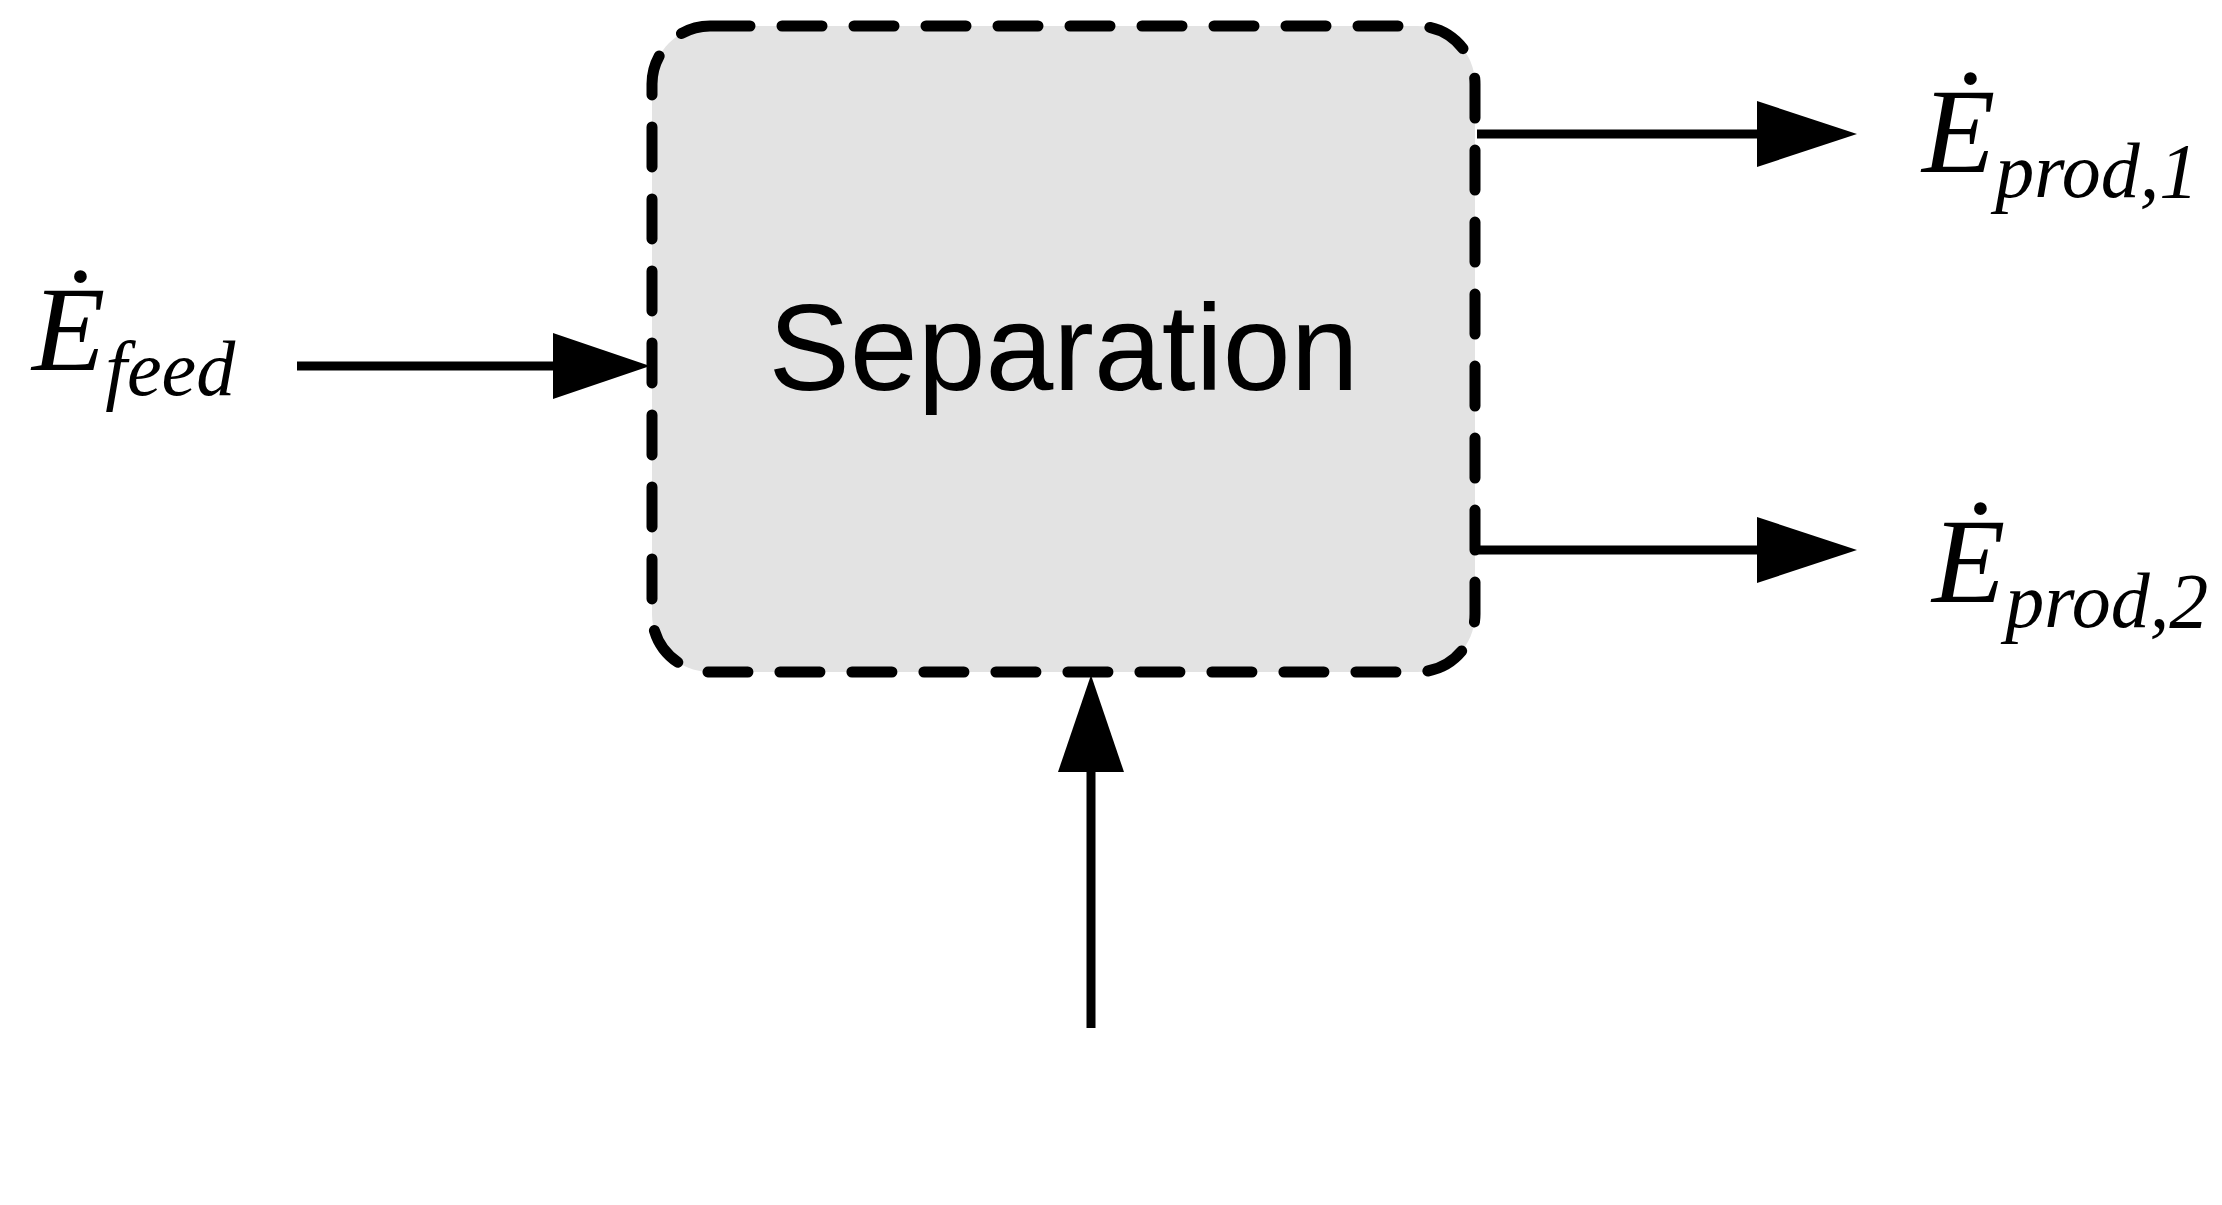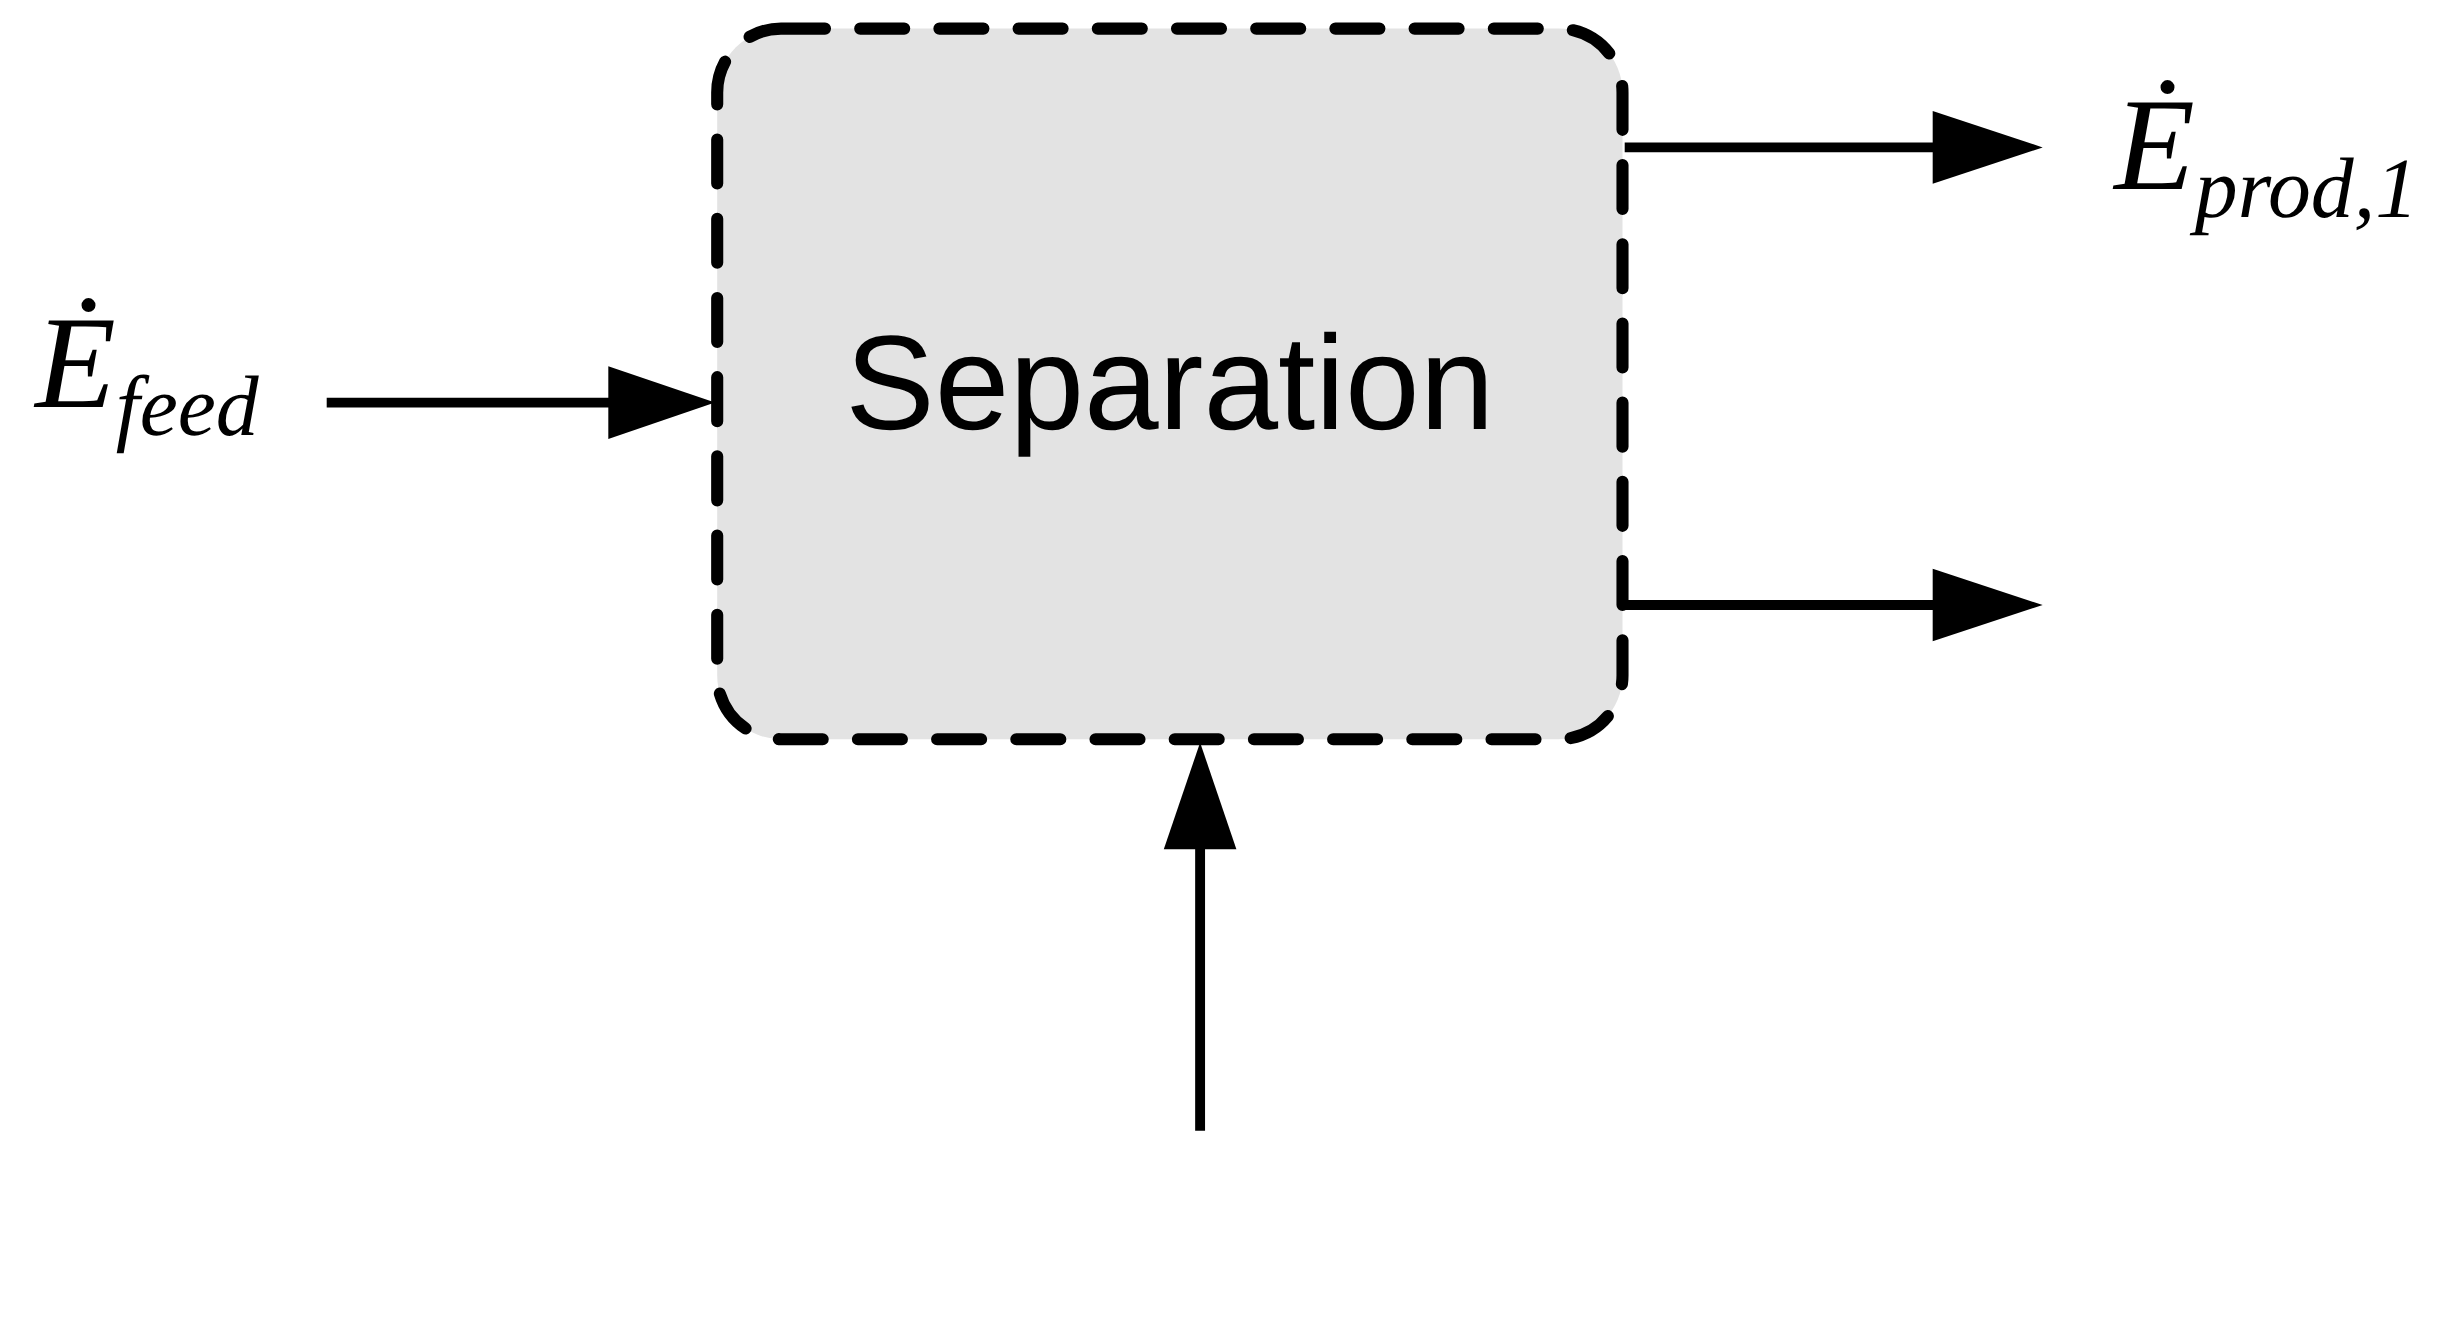--- a/index.html
+++ b/index.html
@@ -94,15 +94,18 @@
   <div class="box-label">Separation</div>
 
   <div class="stream-label label-feed">
     <span class="sym">Ė</span><span class="sub">feed</span>
   </div>
 
   <div class="stream-label label-prod1">
     <span class="sym">Ė</span><span class="sub">prod,1</span>
   </div>
 
+  <div class="stream-label label-prod2">
+    <span class="sym">Ė</span><span class="sub">prod,2</span>
+  </div>
 
 
 </div>
 
 </body></html>

